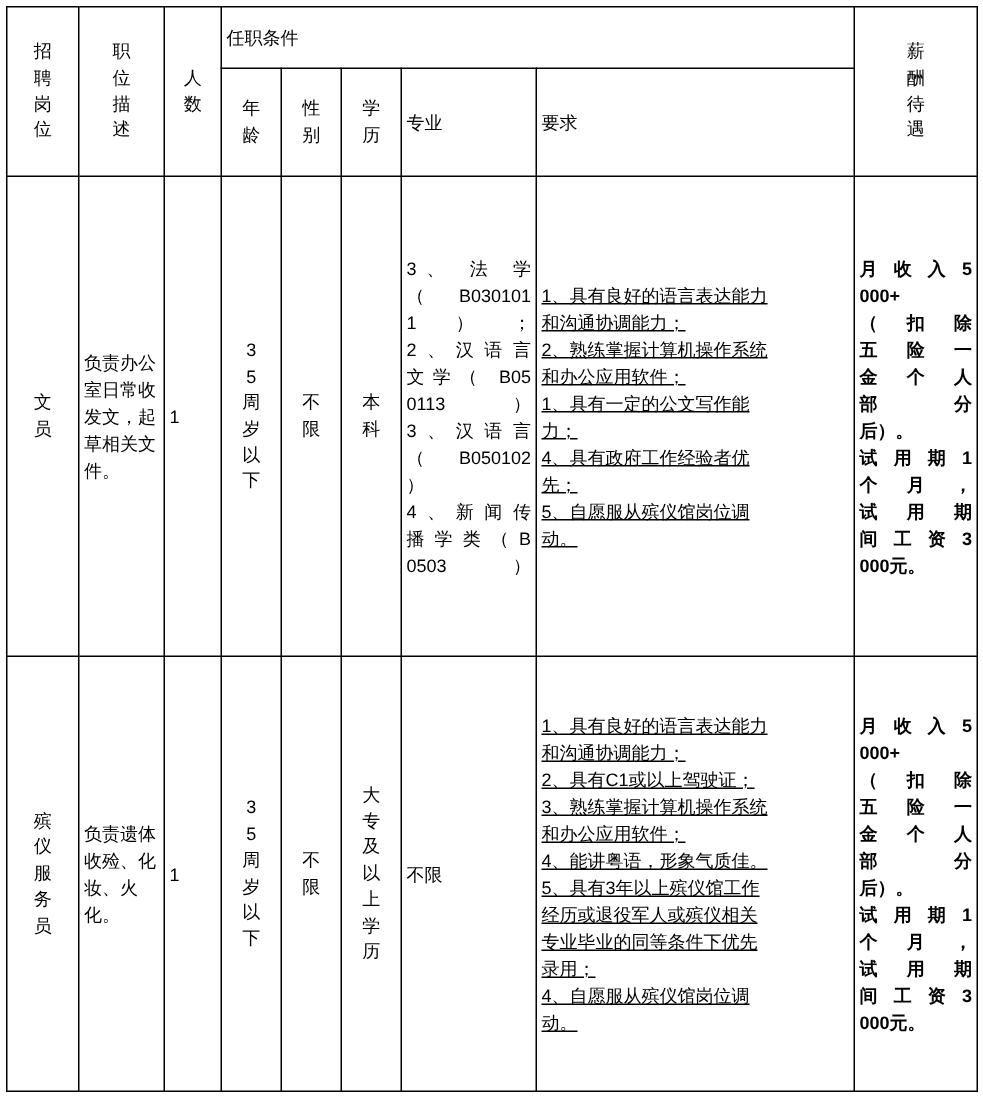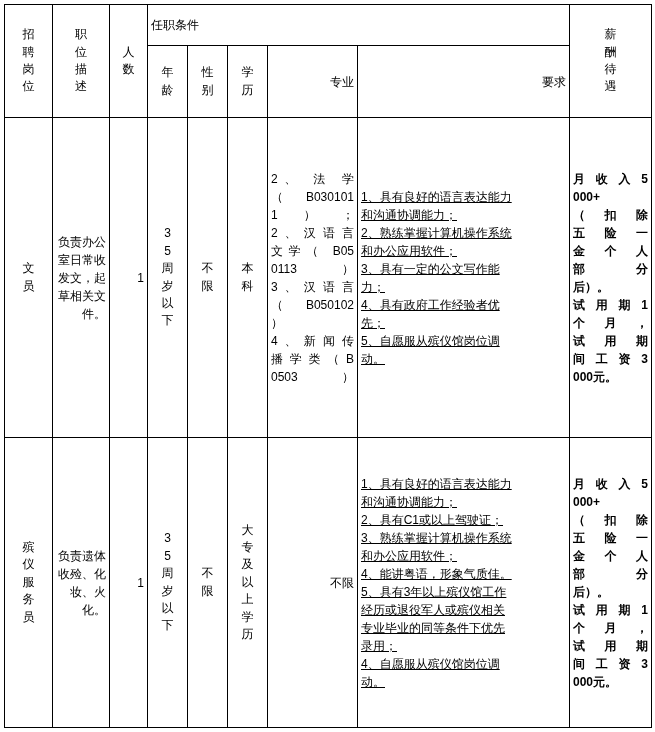--- a/index.html
+++ b/index.html
@@ -38,21 +38,21 @@
   }
   
   .vtext {
     text-align: center;
   }
   .vtext span.ch {
     display: block;
     line-height: 1.45;
   }
   .center {
-    text-align: right;
+    text-align: left;
   }
   .hdr-top {
     font-size: 12.5px;
   }
   .col-a { width: 48px; }
   .col-b { width: 57px; }
   .col-c { width: 38px; }
   .col-d { width: 40px; }
   .col-e { width: 40px; }
   .col-f { width: 40px; }
@@ -165,39 +165,39 @@
         </td>
         <td class="vtext vcenter">
           <span class="ch">不</span>
             <span class="ch">限</span>
         </td>
         <td class="vtext vcenter">
           <span class="ch">本</span>
             <span class="ch">科</span>
         </td>
         <td class="vcenter major-list">
-          <p>2、 法 学</p>
+          <p>3、 法 学</p>
           <p>（ B030101</p>
           <p>1）；</p>
           <p>2、汉语言</p>
           <p>文学（ B05</p>
           <p>0113）</p>
           <p>3、汉语言</p>
           <p>（ B050102</p>
           <p>）</p>
           <p>4、新闻传</p>
           <p>播学类（B</p>
           <p>0503）</p>
         </td>
         <td class="vcenter req-list">
           <p>1、具有良好的语言表达能力</p>
           <p>和沟通协调能力；</p>
           <p>2、熟练掌握计算机操作系统</p>
           <p>和办公应用软件；</p>
-          <p>3、具有一定的公文写作能</p>
+          <p>1、具有一定的公文写作能</p>
           <p>力；</p>
           <p>4、具有政府工作经验者优</p>
           <p>先；</p>
           <p>5、自愿服从殡仪馆岗位调</p>
           <p>动。</p>
         </td>
         <td class="vcenter salary">
           <p>月收入5</p>
           <p class="lastleft">000+</p>
           <p>（ 扣 除</p>

